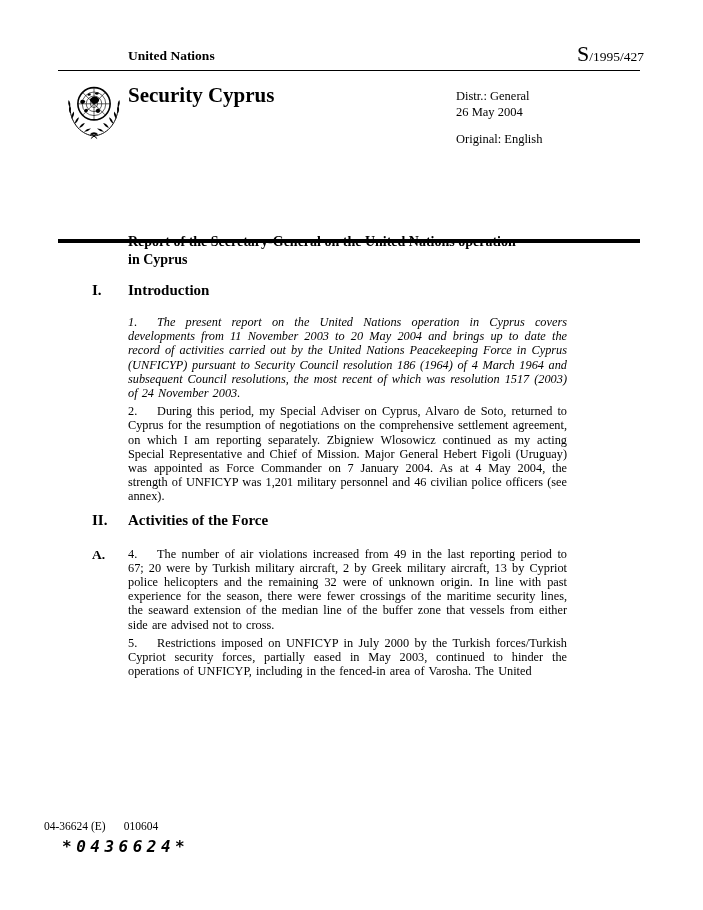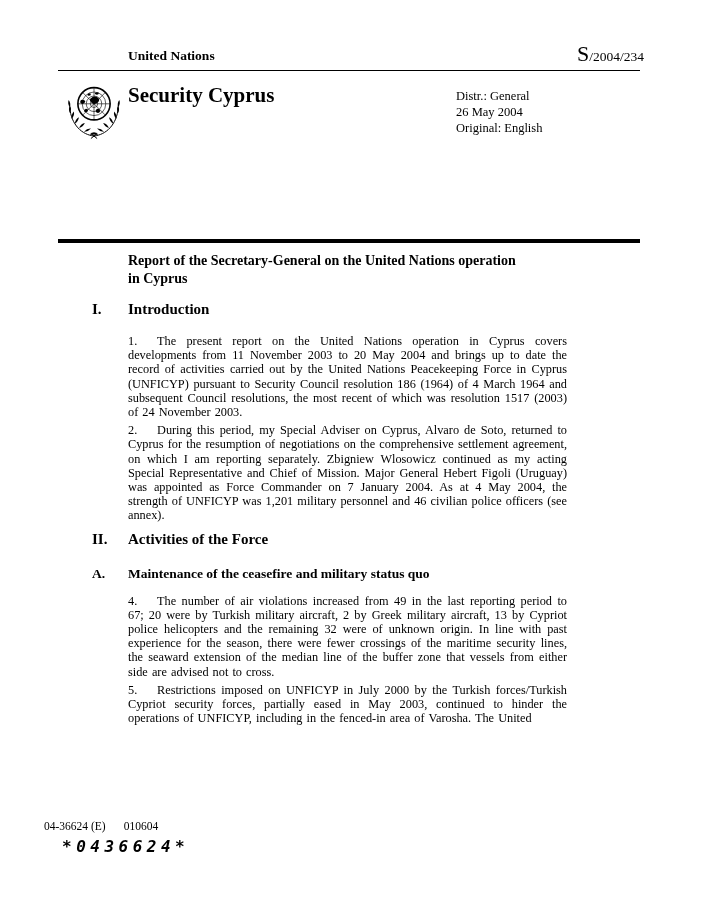--- a/index.html
+++ b/index.html
@@ -52,37 +52,37 @@
     font-size: 21px;
     font-weight: bold;
   }
   .distr-block {
     position: absolute;
     left: 456px;
     top: 88px;
     font-size: 12.5px;
     line-height: 16px;
   }
-  .original-line { }
+  .original-line { margin-top: 11px; }
 
   
   .rule-thick {
     position: absolute;
     left: 58px;
     top: 239px;
     width: 582px;
     height: 4px;
     background: #000000;
   }
 
   
   .content {
     position: absolute;
     left: 128px;
-    top: 252px;
+    top: 233px;
     width: 439px;
   }
   .report-title {
     font-size: 14px;
     font-weight: bold;
     line-height: 17.5px;
     width: 402px;
     margin: 0 0 13px 0;
   }
   .heading {
@@ -98,21 +98,21 @@
   #subA { margin-top: 18px; margin-bottom: 12px; }
 
   .para {
     font-size: 12.3px;
     line-height: 14.2px;
     text-align: justify;
     word-spacing: 1px;
     margin: 4px 0 0 0;
   }
   .para .pnum { display: inline-block; width: 29px; }
-  #p1 { margin-top: 16px; min-height: 85px; }
+  #p1 { margin-top: 16px; min-height: 85px; font-style: italic; }
   #p2 { min-height: 99px; }
   #p3 { min-height: 43px; }
   #p4 { min-height: 85px; }
   #p5 { min-height: 43px; }
 
   
   .footer-id {
     position: absolute;
     left: 44px;
     top: 820px;
@@ -132,21 +132,21 @@
     white-space: nowrap;
   }
 </style>
 </head>
 <body>
 
 <div class="page">
 
   <div class="org-name">United Nations</div>
   <div class="doc-symbol">
-    <span class="symbol-prefix">S</span><span>/2004/234</span>
+    <span class="symbol-prefix">S</span><span>/1995/427</span>
   </div>
   <div class="rule-thin"></div>
 
   <div class="emblem-box">
     <svg viewBox="0 0 100 100" xmlns="http://www.w3.org/2000/svg" aria-hidden="true">
       <defs>
         <path id="lf" d="M0,0 Q4,-5 2,-12 Q-2,-7 0,0 Z"></path>
       </defs>
 
       <g stroke="#000" fill="none">
@@ -218,21 +218,20 @@
       <span class="pnum">2.</span><span>During this period, my Special Adviser on Cyprus, Alvaro de Soto, returned to Cyprus for the resumption of negotiations on the comprehensive settlement agreement, on which I am reporting separately. Zbigniew Wlosowicz continued as my acting Special Representative and Chief of Mission. Major General Hebert Figoli (Uruguay) was appointed as Force Commander on 7 January 2004. As at 4 May 2004, the strength of UNFICYP was 1,201 military personnel and 46 civilian police officers (see annex).</span>
     </p>
 
     <h2 class="heading h-sec" id="sec2">
       <span class="num">II.</span>
       <span>Activities of the Force</span>
     </h2>
 
     <h3 class="heading h-sub" id="subA">
       <span class="num">A.</span>
-      <span>Maintenance of the ceasefire and military status quo</span>
     </h3>
 
 
     <p class="para" id="p4">
       <span class="pnum">4.</span><span>The number of air violations increased from 49 in the last reporting period to 67; 20 were by Turkish military aircraft, 2 by Greek military aircraft, 13 by Cypriot police helicopters and the remaining 32 were of unknown origin. In line with past experience for the season, there were fewer crossings of the maritime security lines, the seaward extension of the median line of the buffer zone that vessels from either side are advised not to cross.</span>
     </p>
 
     <p class="para" id="p5">
       <span class="pnum">5.</span><span>Restrictions imposed on UNFICYP in July 2000 by the Turkish forces/Turkish Cypriot security forces, partially eased in May 2003, continued to hinder the operations of UNFICYP, including in the fenced-in area of Varosha. The United</span>
     </p>

